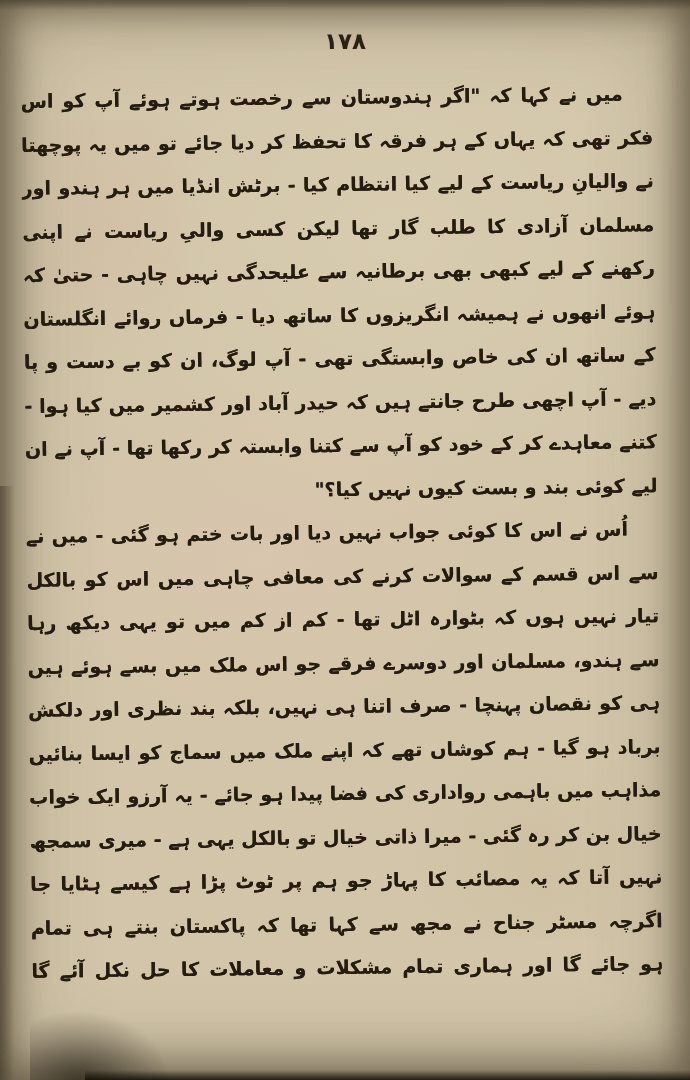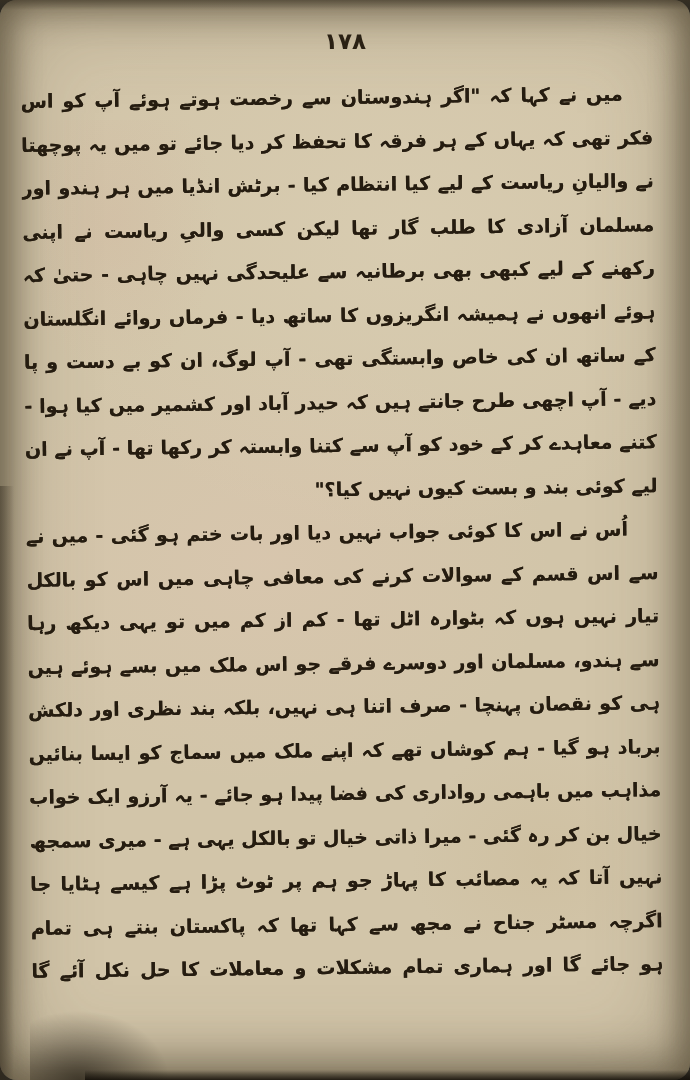--- a/index.html
+++ b/index.html
@@ -18,21 +18,20 @@
     background:
       radial-gradient(ellipse 420px 320px at 38% 52%, rgba(228,199,183,0.30), rgba(228,199,183,0) 70%),
       radial-gradient(ellipse 520px 420px at 58% 22%, rgba(233,223,197,0.25), rgba(233,223,197,0) 72%),
       #d2c5a9;
     box-shadow:
       inset 0 0 95px rgba(92,80,58,0.45),
       inset 0 18px 30px rgba(80,70,50,0.30),
       inset -14px 0 28px rgba(95,85,62,0.32),
       inset 14px 0 30px rgba(95,85,62,0.38),
       inset 0 -22px 38px rgba(72,62,45,0.38);
-    border-radius: 17px;
   }
   .edge-top {
     position: absolute; top: 0; left: 0; right: 0; height: 10px;
     background: linear-gradient(rgba(58,50,36,0.55), rgba(58,50,36,0));
   }
   .edge-left {
     position: absolute; left: 0; bottom: 0; top: 45%; width: 14px;
     background: linear-gradient(to right, rgba(48,40,28,0.45), rgba(48,40,28,0));
   }
   .edge-bottom-strip {

